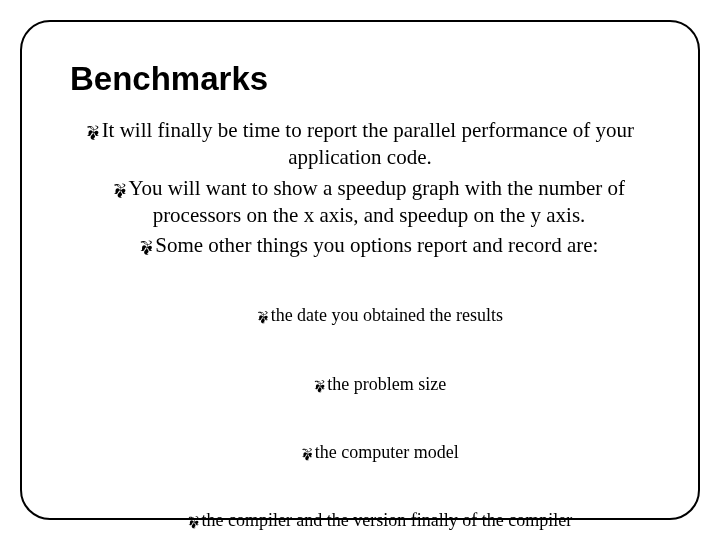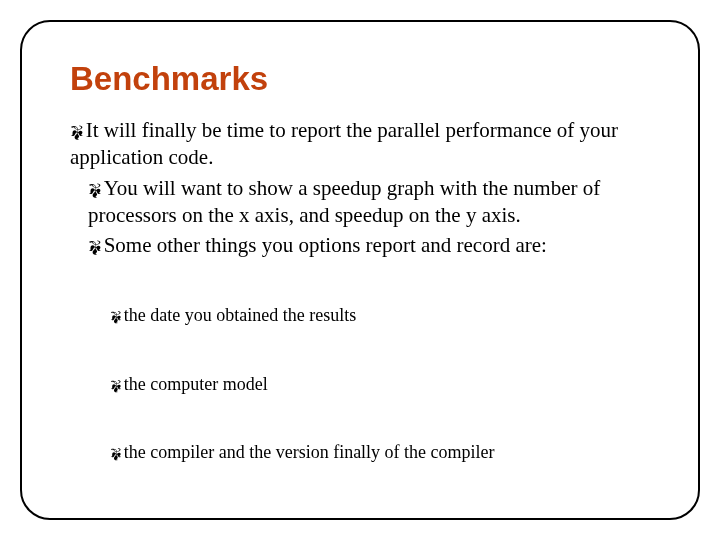--- a/index.html
+++ b/index.html
@@ -21,26 +21,27 @@
     right: 20px;
     bottom: 20px;
     border: 2px solid #000;
     border-radius: 30px;
     padding: 38px 48px 30px 48px;
   }
   .slide-title {
     font-family: Arial, Helvetica, sans-serif;
     font-size: 33px;
     font-weight: bold;
-    color: #c2410c;
+    color: #000000;
     margin-bottom: 18px;
   }
   .level1 {
     list-style: none;
     padding-left: 0;
+    text-align: center;
   }
   .level1 > li {
     font-size: 21px;
     line-height: 1.3;
     color: #000;
     margin-bottom: 2px;
   }
   .level1 > li .bullet-text {
     display: inline;
   }
@@ -86,20 +87,23 @@
         <li>
           <span class="bullet-icon">🙗</span><span class="bullet-text">You will want to show a speedup graph with the number of processors on the x axis, and speedup on the y axis.</span>
         </li>
         <li>
           <span class="bullet-icon">🙗</span><span class="bullet-text">Some other things you options report and record are:</span>
           <ul class="level3">
             <li>
               <span class="bullet-icon">🙗</span><span class="bullet-text">the date you obtained the results</span>
             </li>
             <li>
+              <span class="bullet-icon">🙗</span><span class="bullet-text">the problem size</span>
+            </li>
+            <li>
               <span class="bullet-icon">🙗</span><span class="bullet-text">the computer model</span>
             </li>
             <li>
               <span class="bullet-icon">🙗</span><span class="bullet-text">the compiler and the version finally of the compiler</span>
             </li>
           </ul>
         </li>
       </ul>
     </li>
   </ul>

